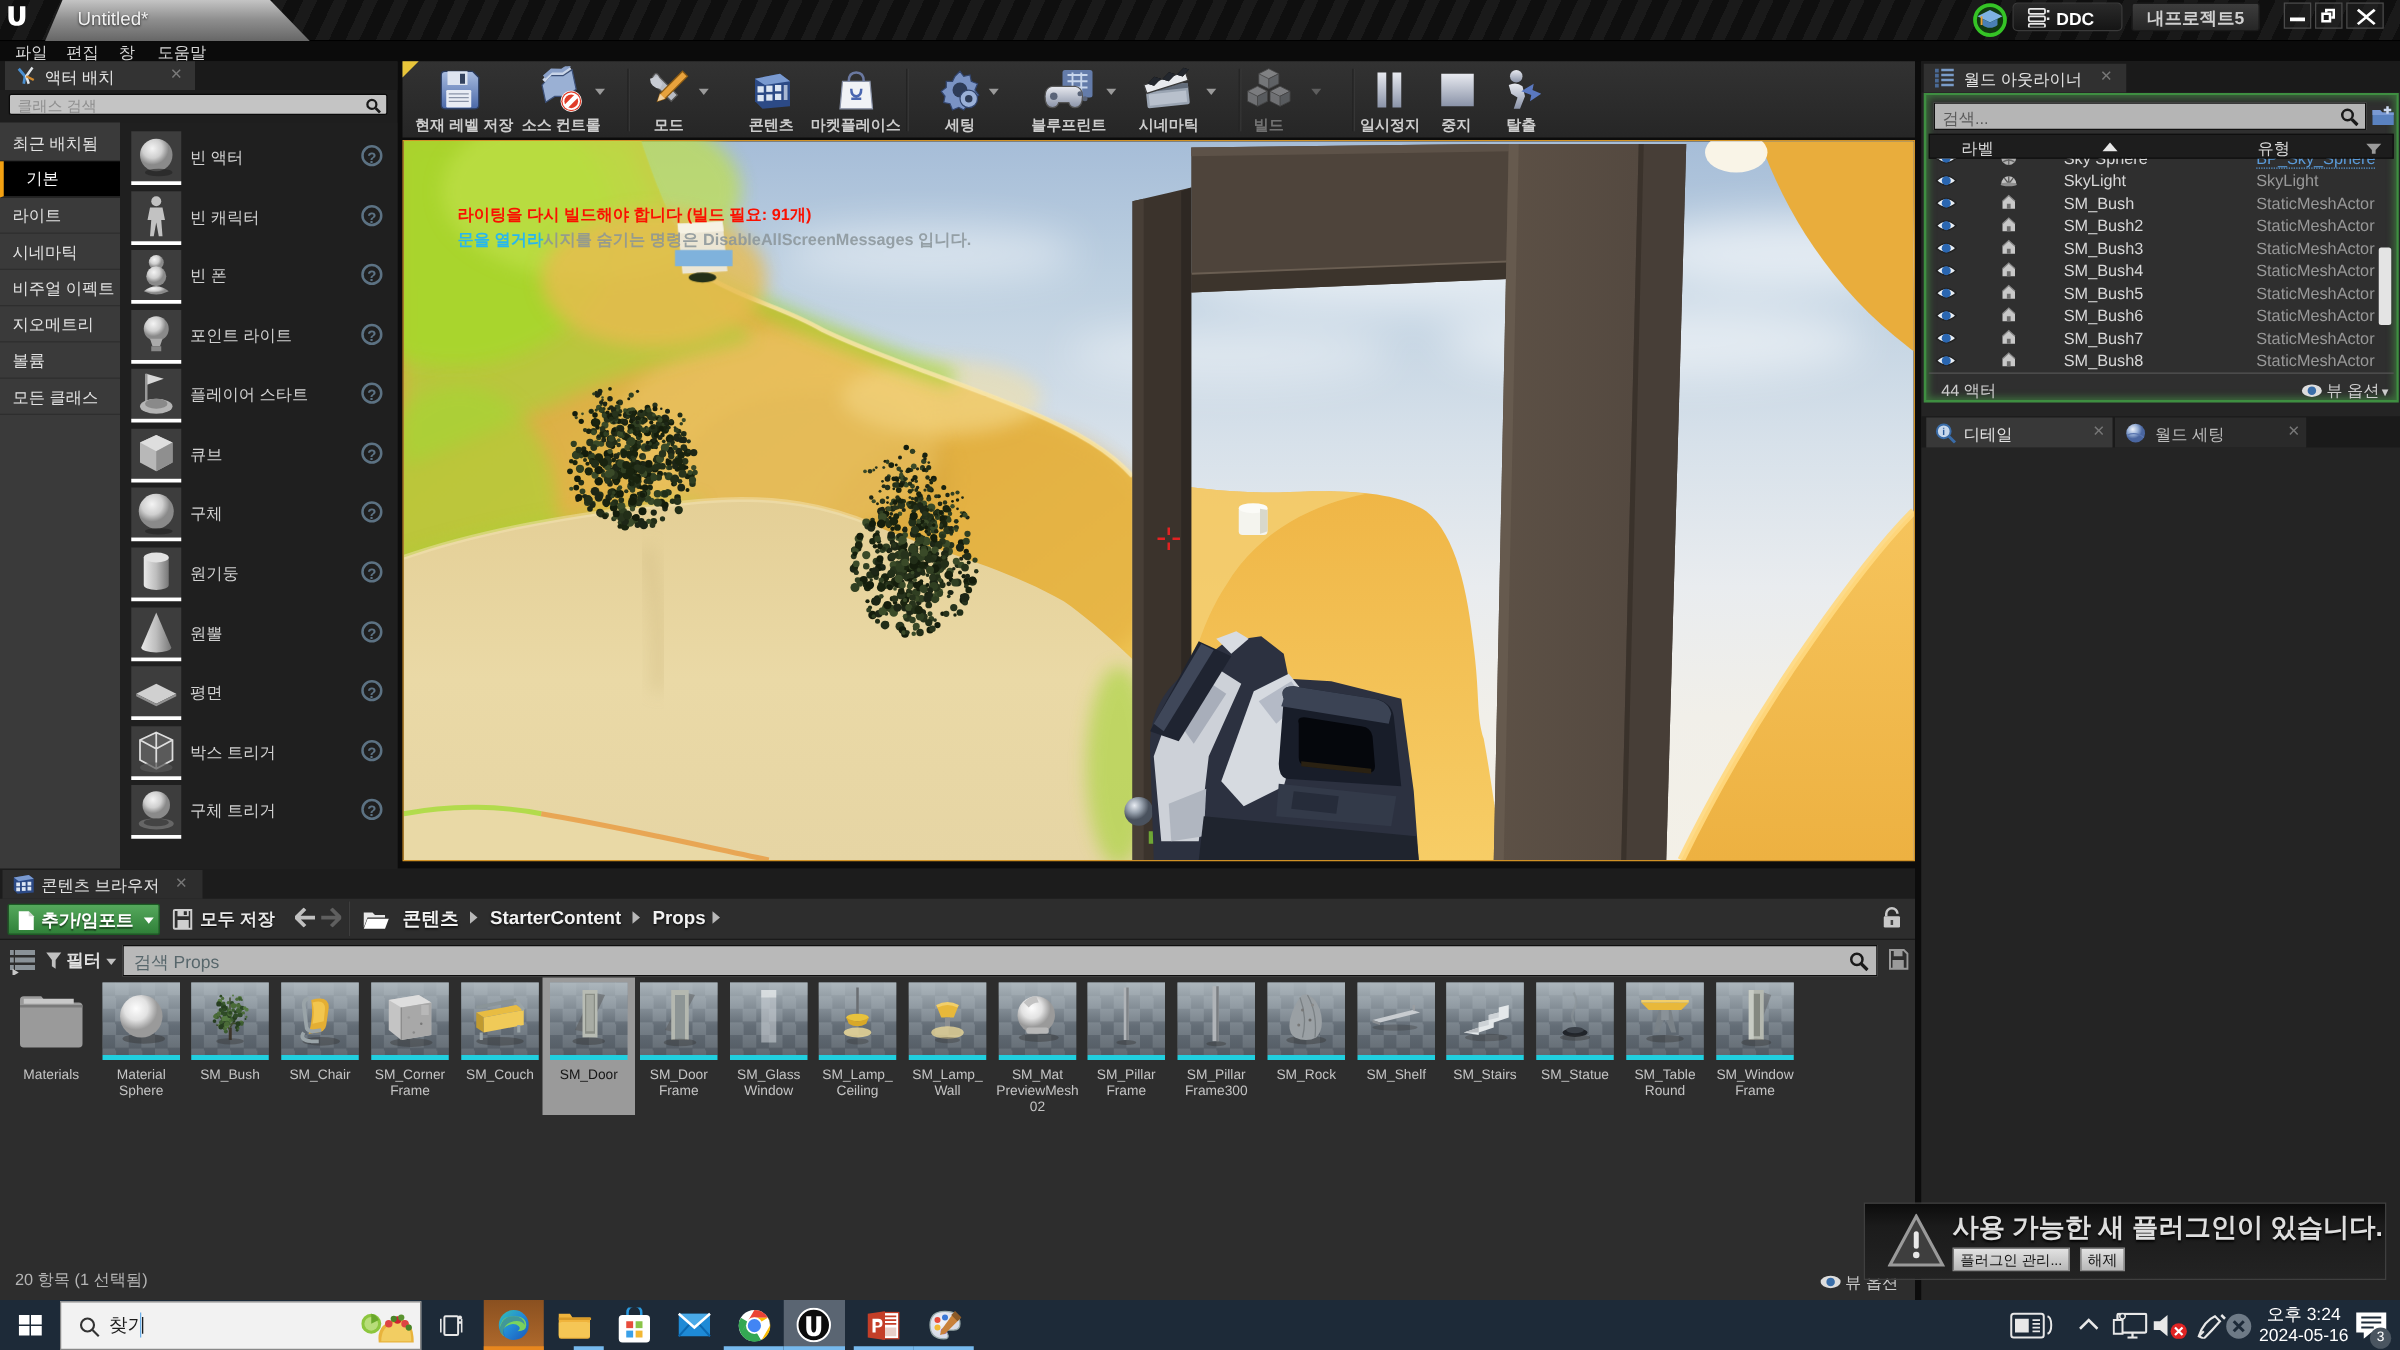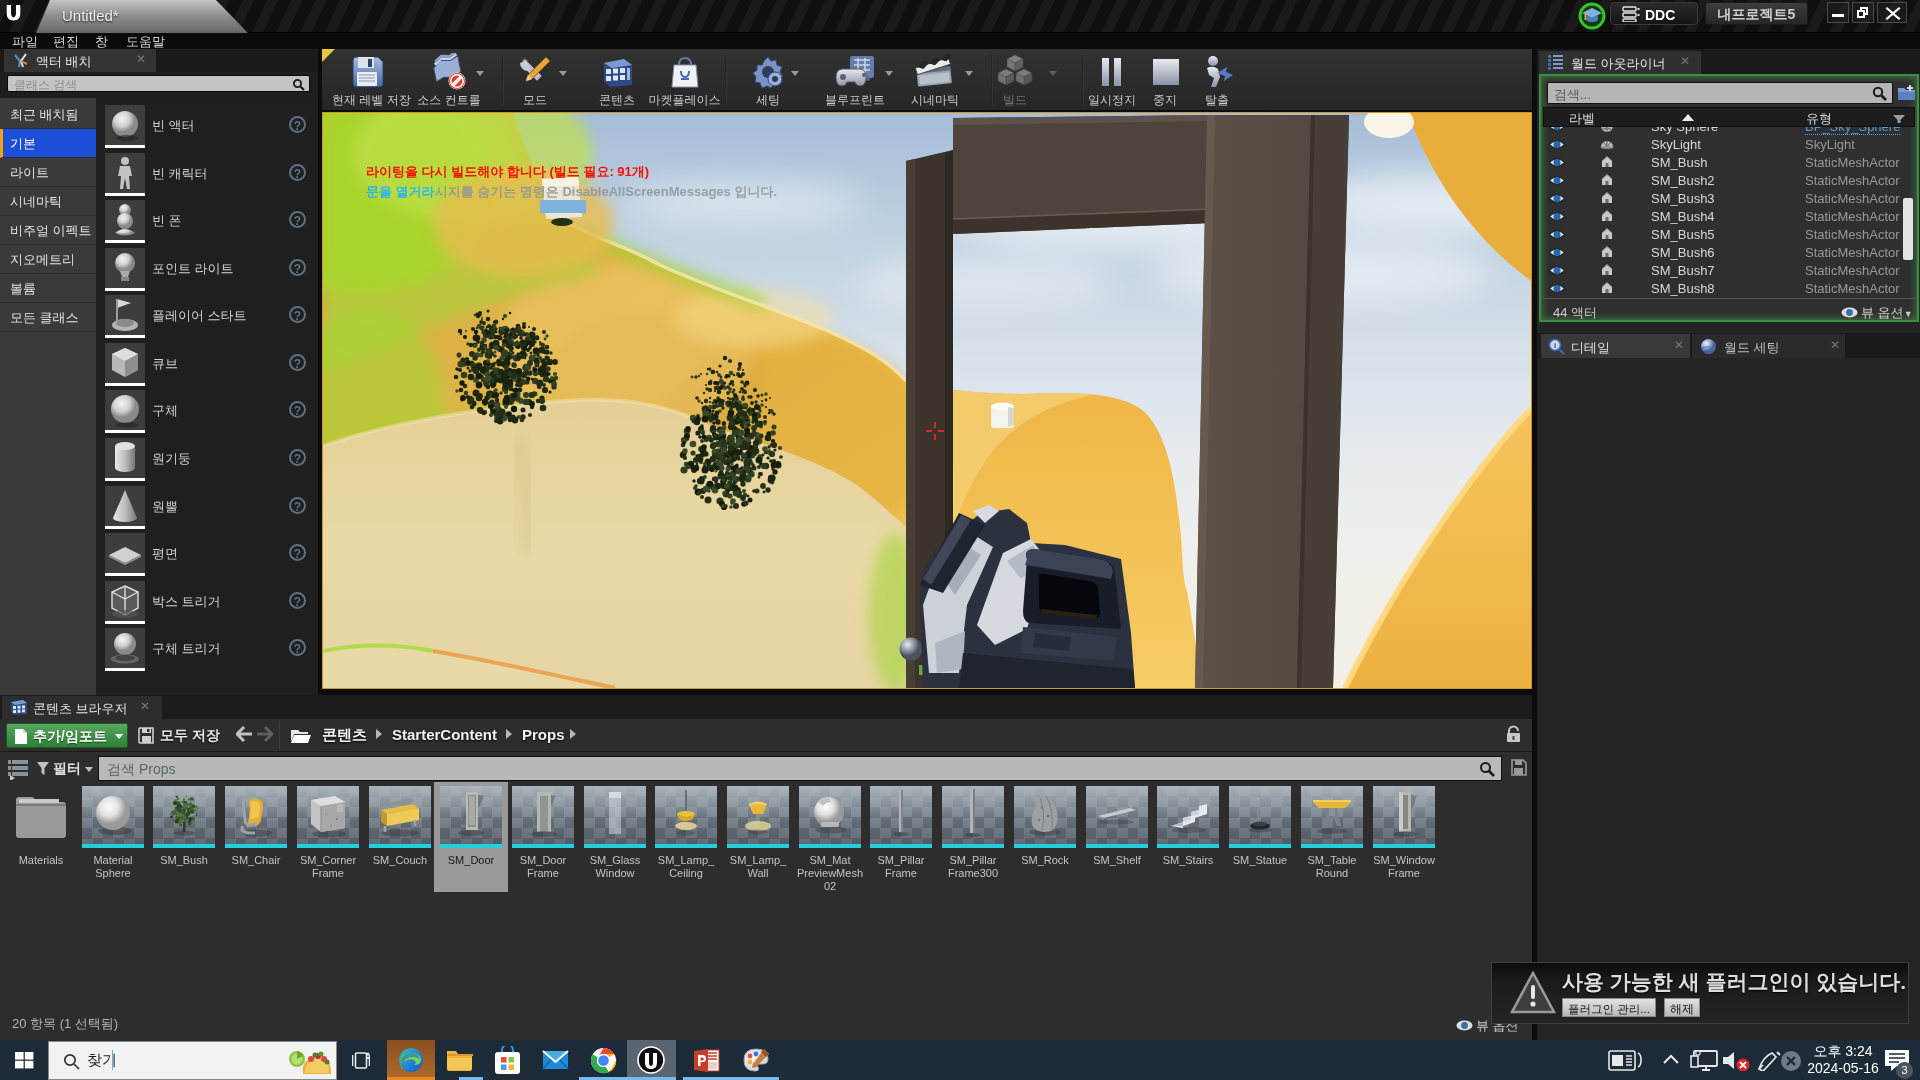--- a/index.html
+++ b/index.html
@@ -25,34 +25,34 @@
 
 
 #leftpanel { left:0; top:49px; width:318px; height:646px; background:#1e1e1e; }
 #lp-tabrow { left:0; top:0; width:318px; height:23px; background:#1a1a1a; }
 #lp-tab { left:4px; top:0; width:152px; height:23px; background:#333333; }
 #lp-search { left:7px; top:26px; width:303px; height:17px; background:#c4c4c4;
   border:1px solid #0a0a0a; border-radius:2px; }
 #lp-cats { left:0; top:49px; width:96px; height:597px; background:#3a3a3a; }
 .cat { position:absolute; left:0; width:96px; height:29px; font-size:13px;
   color:#e2e2e2; line-height:29px; padding-left:10px; border-bottom:1px solid #2e2e2e; }
-.cat.sel { background:#1d4ed8; border-left:3px solid #f3a112; padding-left:7px; color:#fff; }
+.cat.sel { background:#000000; border-left:3px solid #f3a112; padding-left:18px; color:#fff;font-family:Liberation Mono, monospace; }
 #lp-items { left:96px; top:49px; width:222px; height:597px; background:#1f1f1f; }
 .pitem { position:absolute; left:0; width:222px; height:47px; }
 .pthumb { position:absolute; left:9px; top:0; width:40px; height:40px; background:#3d3d3d; }
 .pbar { position:absolute; left:9px; top:40px; width:40px; height:3px; background:#fff; }
 .pname { position:absolute; left:56px; top:12px; font-size:13px; color:#d2d2d2; }
 .phelp { position:absolute; right:12px; top:11px; width:17px; height:17px; border-radius:50%;
   border:2px solid #5c7283; color:#5c7283; font-size:12px; font-weight:bold;
   text-align:center; line-height:16px; }
 
 
 #toolbar { left:322px; top:49px; width:1210px; height:61px;
   background:linear-gradient(#323232,#262626); }
-.tbtn { position:absolute; top:4px; text-align:center; }
+.tbtn { position:absolute; top:4px; text-align:center;font-weight:bold; }
 .tbtn .ic { display:block; margin:0 auto; }
 .tbtn .tx { display:block; margin-top:1px; font-size:12px; color:#cccccc; white-space:nowrap; }
 .tsep { position:absolute; top:6px; width:2px; height:50px;
   background:linear-gradient(90deg,#1c1c1c,#3c3c3c); }
 .tarrow { position:absolute; width:0; height:0; border-left:4px solid transparent;
   border-right:4px solid transparent; border-top:5px solid #9a9a9a; }
 
 
 #viewport { left:322px; top:112px; width:1210px; height:577px; border:1px solid #d19226;
   background:#111; }

